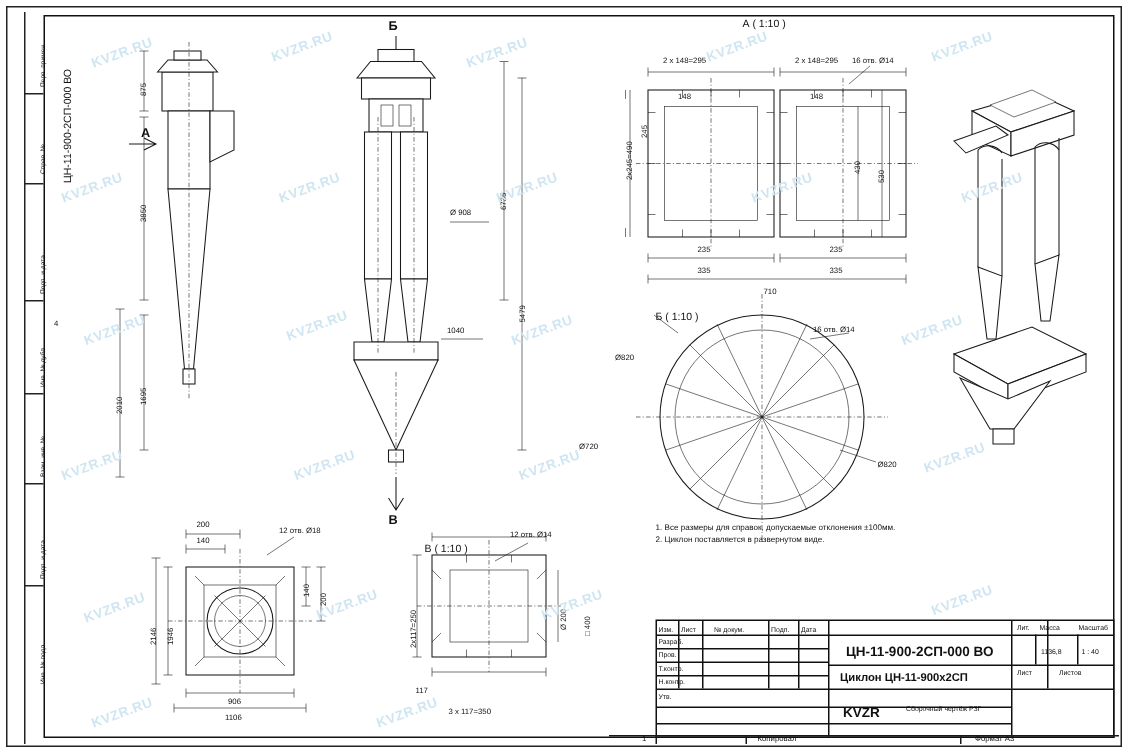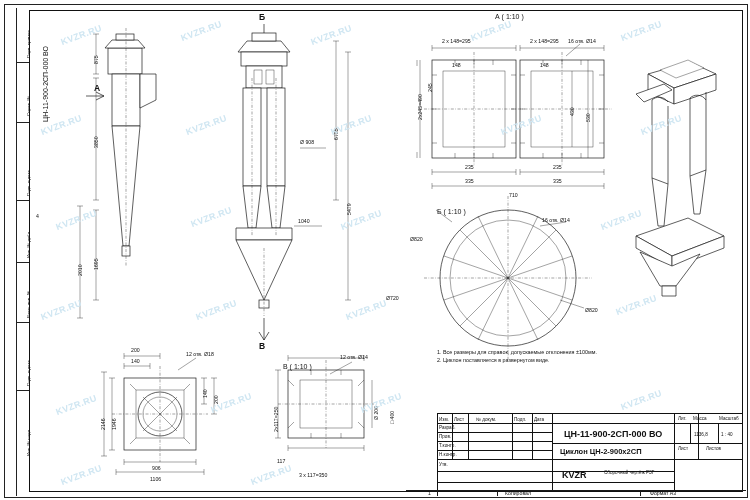--- a/index.html
+++ b/index.html
@@ -313,21 +313,21 @@
     <div class="cell" style="left:76px;top:3px;">Подп.</div>
     <div class="cell" style="left:96px;top:3px;">Дата</div>
 
     <div class="cell" style="left:1px;top:11px;">Разраб.</div>
     <div class="cell" style="left:1px;top:20px;">Пров.</div>
     <div class="cell" style="left:1px;top:29px;">Т.контр.</div>
     <div class="cell" style="left:1px;top:38px;">Н.контр.</div>
     <div class="cell" style="left:1px;top:48px;">Утв.</div>
 
     <div class="cellb" style="left:126px;top:15px;font-size:9px;">ЦН-11-900-2СП-000 ВО</div>
-    <div class="cellb" style="left:122px;top:33px;font-size:7.5px;">Циклон ЦН-2-900х2СП</div>
+    <div class="cellb" style="left:122px;top:33px;font-size:7.5px;">Циклон ЦН-11-900х2СП</div>
 
     <div class="cell" style="left:240px;top:2px;">Лит.</div>
     <div class="cell" style="left:255px;top:2px;">Масса</div>
     <div class="cell" style="left:281px;top:2px;">Масштаб</div>
     <div class="cell" style="left:256px;top:18px;">1136,8</div>
     <div class="cell" style="left:283px;top:18px;">1 : 40</div>
     <div class="cell" style="left:240px;top:32px;">Лист</div>
     <div class="cell" style="left:268px;top:32px;">Листов</div>
 
     <div class="logo" style="left:124px;top:56px;">KVZR</div>

